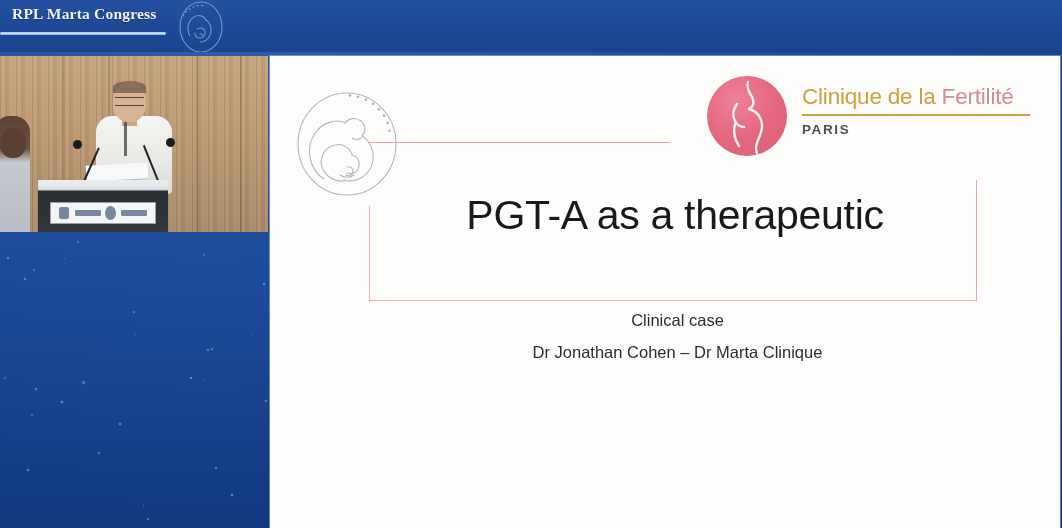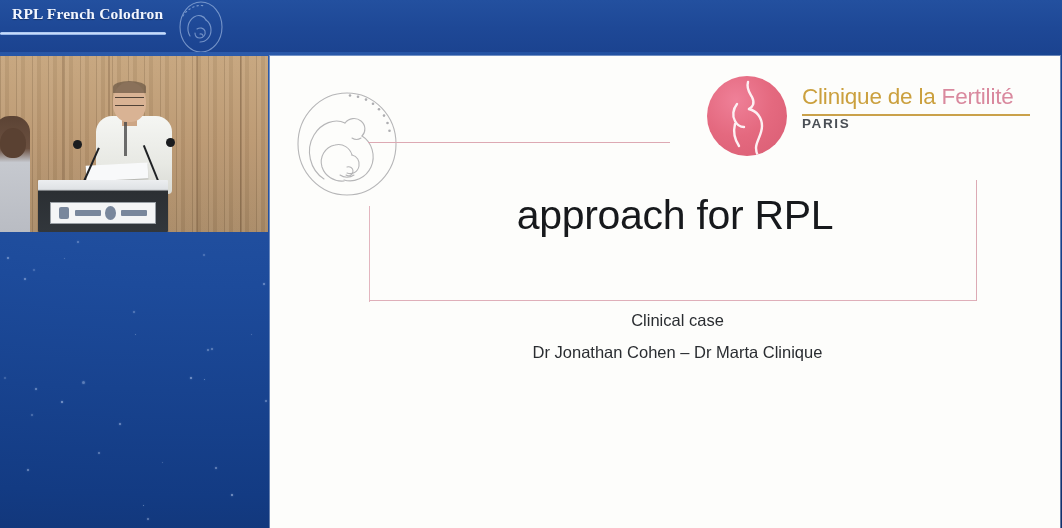--- a/index.html
+++ b/index.html
@@ -292,20 +292,21 @@
   }
   .clinic-name .w1 { color: #cba03e; }
   .clinic-name .w2 { color: #d9899e; }
   .clinic-underline {
     margin-top: 5px;
     width: 228px;
     height: 2px;
     background: #caa14a;
   }
   .clinic-city {
+    margin-top: 6px;
     font-size: 13.5px;
     font-weight: 700;
     letter-spacing: 1.6px;
     color: #4a4f55;
   }
 
   
   .rule-top {
     position: absolute;
     left: 98px;
@@ -399,21 +400,21 @@
       <span style="left: 24.3px; top: 277.8px; width: 2px; height: 2px; opacity: 0.8;"></span>
       <span style="left: 64.4px; top: 258.4px; width: 1px; height: 1px; opacity: 0.49;"></span>
       <span style="left: 250.9px; top: 333.7px; width: 1px; height: 1px; opacity: 0.48;"></span>
       <span style="left: 204.3px; top: 379.4px; width: 1px; height: 1px; opacity: 0.71;"></span>
       <span style="left: 76.9px; top: 240.5px; width: 2px; height: 2px; opacity: 0.6;"></span>
       <span style="left: 203.1px; top: 253.8px; width: 2px; height: 2px; opacity: 0.48;"></span>
       <span style="left: 6.7px; top: 256.5px; width: 2px; height: 2px; opacity: 0.8;"></span>
     </div>
 
   <div class="header">
-    <div class="header-title">RPL French Colodron</div>
+    <div class="header-title">RPL Marta Congress</div>
     <div class="header-rule"></div>
     <div class="header-logo">
       <svg viewBox="0 0 62 62" width="62" height="62" fill="none" stroke="#bcd2f2" stroke-width="1.1" stroke-linecap="round">
         <ellipse cx="31" cy="31" rx="21" ry="25"></ellipse>
         <path d="M20 40c-4-7-2-15 4-19 5-3 10-1 12 3"></path>
         <path d="M36 24c3 2 5 6 5 10 0 7-5 12-11 12"></path>
         <path d="M27 33c3-2 7-1 8 2 1 4-2 7-5 7-3 0-5-2-5-5"></path>
         <path d="M30 38c1.5-.5 3 .5 3 2"></path>
         <path d="M13 20c5-8 14-12 22-10" stroke-dasharray="1.4 3"></path>
       </svg>
@@ -497,21 +498,21 @@
         <div class="clinic-city">PARIS</div>
       </div>
     </div>
 
     <div class="rule-top"></div>
     <div class="rule-left"></div>
     <div class="rule-bottom"></div>
     <div class="rule-right"></div>
 
     <div class="title">
-      <div>approach for RPL</div>
+      <div>PGT-A as a therapeutic</div>
     </div>
 
     <div class="subtitles">
       <div class="sub s1">Clinical case</div>
       <div class="sub s3">Dr Jonathan Cohen – Dr Marta Clinique</div>
     </div>
 
     <div class="slide-bottom-bar"></div>
   </div>
 </div>

